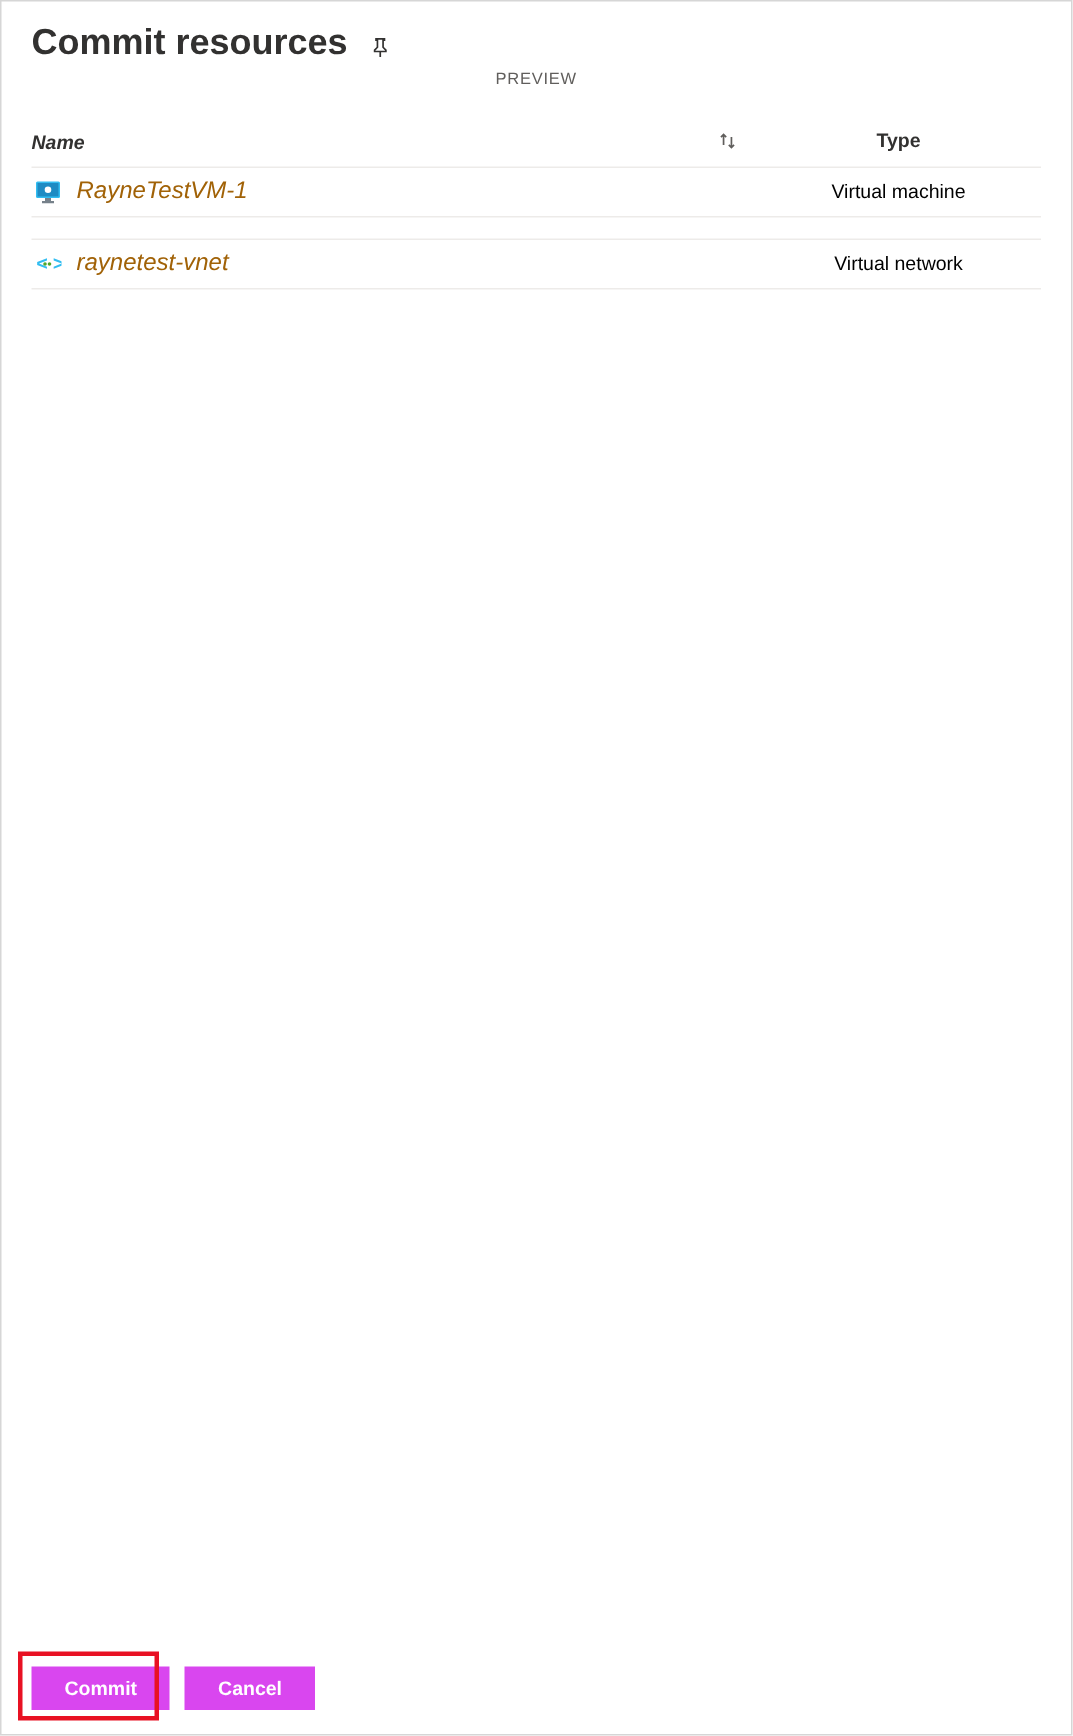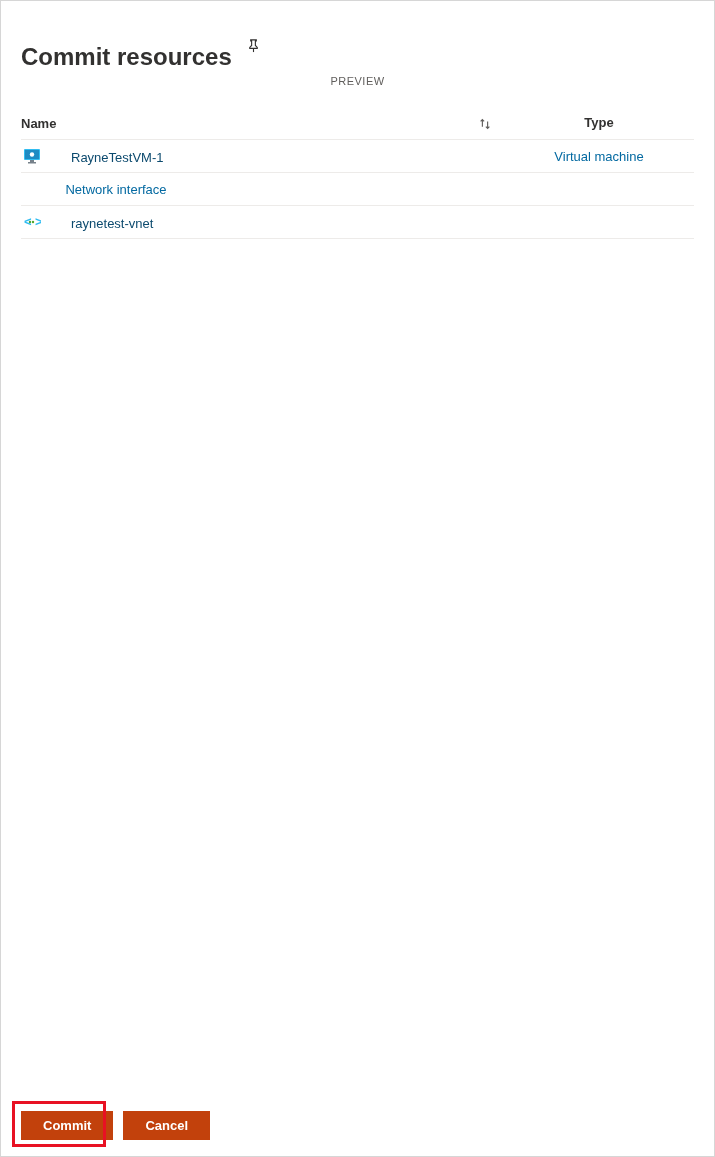--- a/index.html
+++ b/index.html
@@ -20,21 +20,20 @@
     .header {
       padding: 14px 20px 4px 20px;
       display: flex;
       align-items: center;
       gap: 14px;
     }
     .page-title {
       font-size: 24px;
       font-weight: 600;
       color: #323130;
-      margin-top: 28px;
     }
     .pin-icon {
       width: 16px;
       height: 16px;
       display: inline-flex;
       align-items: center;
       justify-content: center;
       color: #323130;
       margin-top: 4px;
     }
@@ -50,21 +49,22 @@
       padding: 0 20px;
     }
     .table-header {
       display: flex;
       padding: 8px 0;
       border-bottom: 1px solid #edebe9;
     }
     .col-name {
       flex: 1;
       display: flex;
-      align-items: flex-end;
+      align-items: center;
+      font-style: italic;
     }
     .col-type {
       width: 190px;
       text-align: center;
     }
     .header-label {
       font-size: 13px;
       font-weight: 600;
       color: #323130;
     }
@@ -85,41 +85,40 @@
     .resource-icon {
       width: 18px;
       height: 18px;
       margin-right: 10px;
       margin-left: 2px;
       display: inline-flex;
       align-items: center;
       justify-content: center;
     }
     .resource-name {
-      font-size: 13px;
-      color: #0c4a6e;
-      margin-left: 20px;
+      font-size: 16px;
+      color: #a16207;
     }
     .resource-type {
       font-size: 13px;
-      color: #0369a1;
+      color: #000000;
     }
     .footer {
       padding: 16px 20px 16px 20px;
       display: flex;
       gap: 10px;
     }
     .btn {
       font-family: inherit;
       font-size: 13px;
       font-weight: 600;
       padding: 7px 22px;
       border: none;
       cursor: pointer;
-      background: #c2410c;
+      background: #d946ef;
       color: #ffffff;
       min-width: 80px;
     }
     .highlight-box {
       position: absolute;
       border: 3px solid #e81123;
       pointer-events: none;
       bottom: 9px;
       left: 11px;
       width: 94px;
@@ -165,34 +164,34 @@
               <circle cx="9" cy="7.5" r="2.2" fill="#ffffff"></circle>
               <rect x="7" y="13" width="4" height="2" fill="#76818a"></rect>
               <rect x="5" y="15" width="8" height="1.5" fill="#76818a"></rect>
             </svg>
           </span>
           <span class="resource-name">RayneTestVM-1</span>
         </div>
         <div class="col-type"><span class="resource-type">Virtual machine</span></div>
       </div>
       <div class="table-row">
-        <div class="col-type"><span class="resource-type">Network interface</span></div>
       </div>
       <div class="table-row">
         <div class="col-name">
           <span class="resource-icon">
             <svg viewBox="0 0 18 18" width="18" height="18">
               <text x="1" y="13" font-size="13" font-weight="bold" fill="#32bdf1">&lt;</text>
               <circle cx="7" cy="9" r="1.2" fill="#4ea72e"></circle>
               <circle cx="10" cy="9" r="1.2" fill="#4ea72e"></circle>
               <text x="12" y="13" font-size="13" font-weight="bold" fill="#32bdf1">&gt;</text>
             </svg>
           </span>
           <span class="resource-name">raynetest-vnet</span>
         </div>
+        <div class="col-type"><span class="resource-type">Virtual network</span></div>
       </div>
     </div>
 </div>
 
 <div class="footer">
   <button class="btn">Commit</button>
   <button class="btn">Cancel</button>
 </div>
 
 <div class="highlight-box"></div>

